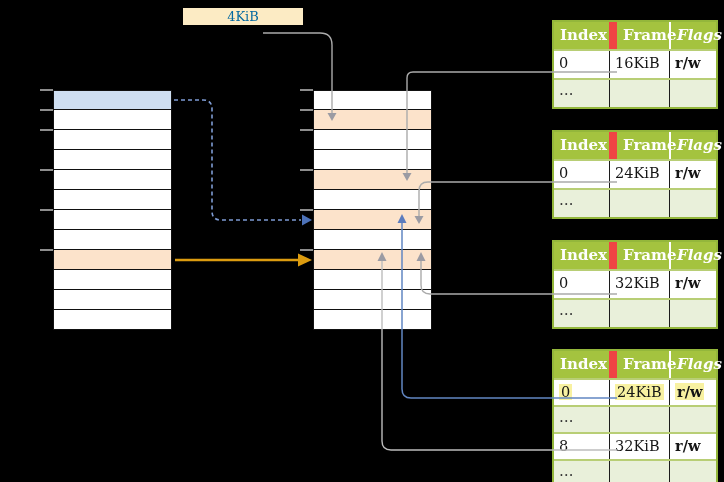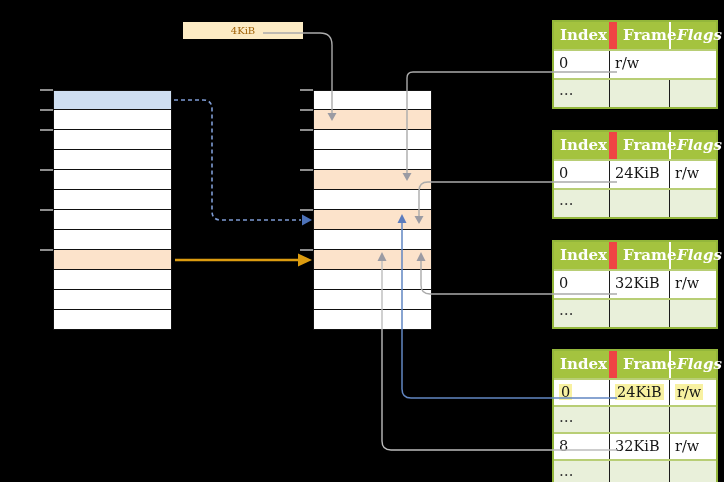--- a/index.html
+++ b/index.html
@@ -11,42 +11,42 @@
   .memstack .mrow{width:119px;height:20px;box-sizing:border-box;
                   border:1px solid #111;border-top:none;background:#fff;}
   .memstack .mrow:first-child{border-top:1px solid #111;}
   .mrow.blue{background:#cfdff2;}
   .mrow.orange{background:#fce3cb;}
   .mrow.white{background:#ffffff;}
 
   .tick{position:absolute;width:13px;height:2px;background:#8d8d8d;}
 
   
-  .sizebox{position:absolute;left:183px;top:22px;width:120px;height:17px;
-           background:#fcebc4;color:#a16207;font-size:10px;line-height:17px;
+  .sizebox{position:absolute;left:183px;top:8px;width:120px;height:17px;
+           background:#fcebc4;color:#0369a1;font-size:13px;line-height:17px;
            text-align:center;}
 
   
   .ptable{position:absolute;left:552px;width:166px;box-sizing:border-box;
           border:2px solid #94b73b;background:#fff;}
   .hrow{display:flex;background:#a4c33f;height:27px;}
   .hcell{box-sizing:border-box;color:#fff;font-weight:bold;font-size:15px;
          line-height:27px;padding-left:6px;}
   .hcell.c1{width:55px;}
   .hcell.c2{width:60px;border-left:8px solid #ef4444;}
   .hcell.c3{width:47px;border-left:2px solid #fff;font-style:italic;}
   .drow{display:flex;height:27px;border-top:2px solid #b8ce75;background:#fff;}
   .drow:first-of-type{border-top:2px solid #fdfdf8;}
   .drow.h25{height:25px;}
   .drow.ellipsis{background:#e9f0da;}
   .dcell{box-sizing:border-box;font-size:14.5px;color:#151515;
          line-height:24px;padding-left:5px;overflow:hidden;white-space:nowrap;}
   .dcell.c1{width:55px;}
   .dcell.c2{width:60px;border-left:1px solid #1c1c1c;}
-  .dcell.c3{width:47px;border-left:1px solid #1c1c1c;}
+  .dcell.c3{width:47px;border-left:1px solid #1c1c1c;font-weight:bold;}
   .drow.ellipsis .dcell{line-height:20px;color:#333;}
   .hl-wrap .hl{background:#f8f1a1;padding:0 2px;}
 
   
   #wires{position:absolute;left:0;top:0;pointer-events:none;}
 </style>
 </head>
 <body>
 
 <div id="canvas">
@@ -100,20 +100,21 @@
   </div>
 
   <div class="ptable" style="top:20px">
     <div class="hrow">
       <div class="hcell c1">Index</div>
       <div class="hcell c2">Frame</div>
       <div class="hcell c3">Flags</div>
     </div>
     <div class="drow">
       <div class="dcell c1">0</div>
+      <div class="dcell c2">16KiB</div>
       <div class="dcell c3">r/w</div>
     </div>
     <div class="drow ellipsis">
       <div class="dcell c1">…</div>
       <div class="dcell c2"></div>
       <div class="dcell c3"></div>
     </div>
   </div>
 
   <div class="ptable" style="top:130px">

